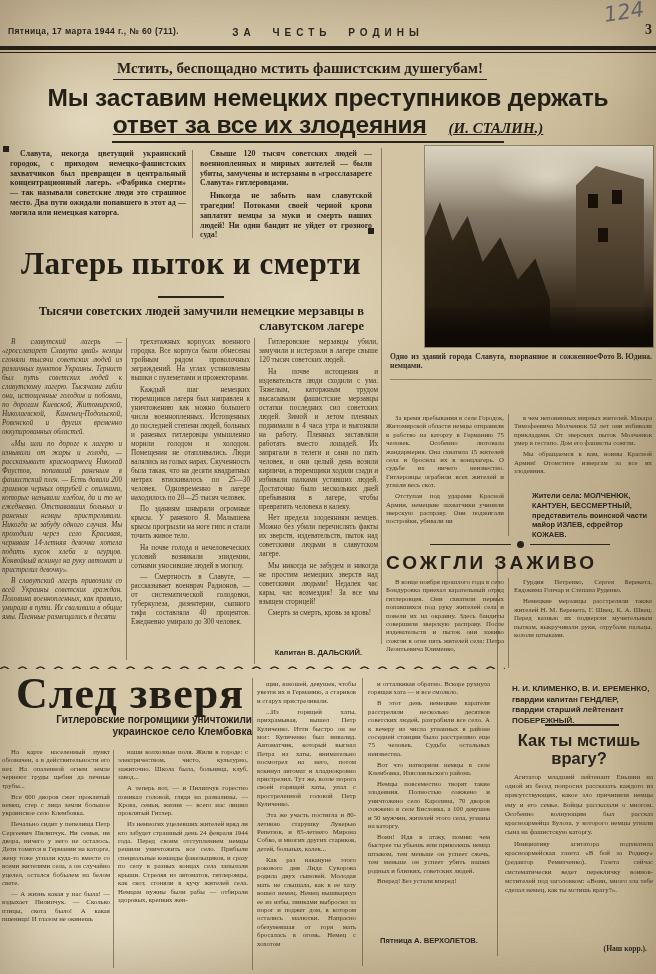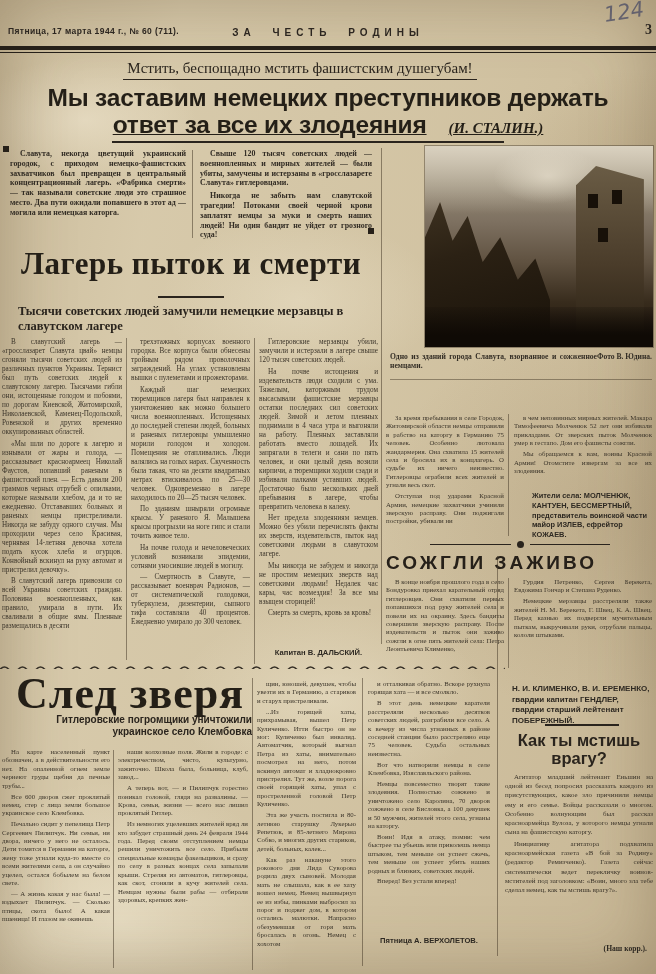--- a/index.html
+++ b/index.html
@@ -23,21 +23,21 @@
   .hrule{position:absolute;height:1px;background:#46413a;}
   .sq{position:absolute;width:6px;height:6px;background:#262019;}
   
   .mast-date{top:26px;left:8px;font-size:8.5px;font-weight:bold;letter-spacing:.4px;color:#2c2620;}
   .mast-title{top:27px;left:0;width:656px;text-align:center;font-size:10px;font-weight:bold;letter-spacing:5px;word-spacing:9px;color:#2c2620;}
   .mast-page{top:22px;right:4px;font-size:14px;font-weight:bold;color:#2c2620;}
   .handwriting{top:0px;right:12px;font-size:21px;font-style:italic;color:#565669;transform:rotate(-9deg);opacity:.85;font-family:"DejaVu Sans",sans-serif;}
   .double-rule{top:46px;left:0;width:656px;border-top:4px solid #262019;border-bottom:1.5px solid #262019;height:2px;}
   
   .slogan-wrap{top:59px;left:0;width:600px;text-align:center;}
-  .slogan{display:inline-block;font-size:15px;font-weight:normal;color:#2a241d;border-bottom:1.5px solid #2a241d;padding:0 4px 2px;}
+  .slogan{display:inline-block;font-size:15px;font-weight:bold;color:#2a241d;border-bottom:1.5px solid #2a241d;padding:0 4px 2px;}
   .headline1{top:84px;left:0;width:656px;text-align:center;font-size:24.5px;font-weight:bold;color:#241f17;letter-spacing:-.2px;}
   .headline2{top:111px;left:0;width:656px;text-align:center;color:#241f17;text-decoration:underline;}
   .headline2 .h2t{font-size:24.5px;font-weight:bold;letter-spacing:-.2px;font-family:"Liberation Sans","DejaVu Sans",sans-serif;}
   .headline2 .attr{font-size:15px;font-style:italic;font-weight:bold;margin-left:22px;font-family:"Liberation Serif",serif;}
   .headline-rule{top:141px;left:112px;width:392px;height:1.5px;background:#2a241d;}
   
   .lead{font-size:7.9px;line-height:9.8px;font-weight:bold;text-align:justify;color:#322c24;overflow:hidden;}
   .lead p{margin:0 0 3px;text-indent:10px;}
   
   .photo{left:425px;top:146px;width:228px;height:201px;overflow:hidden;
@@ -51,21 +51,21 @@
   .photo .wall-right{position:absolute;right:4%;top:10%;width:30%;height:82%;
     background:linear-gradient(180deg,#6a5c45,#4a3c2a 60%,#2e2416);
     clip-path:polygon(0 12%,30% 0,100% 8%,100% 100%,0 100%);}
   .photo .win{position:absolute;background:#171008;width:10px;height:14px;}
   .photo .rubble{position:absolute;bottom:0;left:0;right:0;height:20%;background:linear-gradient(180deg,rgba(20,14,8,.2),#0f0a05 70%);}
   .caption{left:390px;top:352px;width:262px;font-size:7.6px;line-height:9.3px;font-weight:bold;text-align:justify;color:#332d25;}
   .caption .credit{float:right;font-weight:bold;}
   
   .camp-title{top:246px;left:0;width:382px;text-align:center;font-size:31px;font-weight:bold;color:#241f17;letter-spacing:.5px;}
   .camp-title-rule{top:296px;left:158px;width:66px;height:2px;background:#2a241d;}
-  .camp-subtitle{top:304px;left:18px;width:346px;text-align:left;font-size:12.5px;line-height:14.5px;font-weight:bold;color:#2a241d;}
+  .camp-subtitle{top:304px;left:18px;width:346px;text-align:right;font-size:12.5px;line-height:14.5px;font-weight:bold;color:#2a241d;}
   .col{position:absolute;overflow:hidden;text-align:justify;color:#3c352a;font-size:7.2px;line-height:9px;}
   .col p{margin:0 0 2.5px;text-indent:9px;}
   .col-sm{font-size:6.8px;line-height:8.4px;}
   .sigline{position:absolute;font-size:7.6px;font-weight:bold;color:#2e2922;font-family:"Liberation Sans","DejaVu Sans",sans-serif;}
   
   .katorga-title{top:383px;left:386px;width:266px;text-align:center;font-size:21px;color:#2a241d;letter-spacing:1px;font-weight:normal;}
   .sigblock{font-weight:bold;font-family:"Liberation Sans","DejaVu Sans",sans-serif;font-size:7.4px;line-height:9.6px;text-align:left;padding-left:18px;text-indent:0;margin-top:16px;color:#2e2922;}
   .dotdiv{top:541px;left:430px;width:180px;display:flex;align-items:center;}
   .dotdiv .l{flex:1;height:1.5px;background:#2a241d;}
   .dotdiv .dot{width:7px;height:7px;border-radius:50%;background:#2a241d;margin:0 6px;}
@@ -124,21 +124,21 @@
   </div>
   <div class="abs caption">
     <span class="credit">Фото В. Юдина.</span>
     <span>Одно из зданий города Славута, взорванное и сожженное немцами.</span>
   </div>
   <div class="hrule" style="left:390px;top:379px;width:262px;background:rgba(74,62,44,.5);"></div>
 
   <div class="abs camp-title">Лагерь пыток и смерти</div>
   <div class="abs camp-title-rule"></div>
   <div class="abs camp-subtitle">Тысячи советских людей замучили немецкие мерзавцы в славутском лагере</div>
-  <div class="col" style="left:2px;top:338px;width:120px;height:322px;">
+  <div class="col" style="left:2px;top:338px;width:120px;height:322px;font-style:italic;">
       <p>В славутский лагерь — «гросслазарет Славута цвай» немцы сгоняли тысячи советских людей из различных пунктов Украины. Тернист был путь советских людей к славутскому лагерю. Тысячами гибли они, истощенные голодом и побоями, по дорогам Киевской, Житомирской, Николаевской, Каменец-Подольской, Ровенской и других временно оккупированных областей.</p>
       <p>«Мы шли по дороге к лагерю и изнывали от жары и голода, — рассказывает красноармеец Николай Фаустов, попавший раненым в фашистский плен. — Есть давали 200 граммов черных отрубей с опилками, которые называли хлебом, да и то не ежедневно. Отстававших больных и раненых немцы пристреливали. Никогда не забуду одного случая. Мы проходили через село Красивая, чернявая 14-летняя девочка хотела подать кусок хлеба и огурцов. Конвойный вскинул на руку автомат и пристрелил девочку».</p>
       <p>В славутский лагерь привозили со всей Украины советских граждан. Половина военнопленных, как правило, умирала в пути. Их сваливали в общие ямы. Пленные размещались в десяти</p>
     </div>
   <div class="vrule" style="left:126px;top:338px;height:322px;"></div>
   <div class="col" style="left:131px;top:338px;width:119px;height:322px;">
       <p>трехэтажных корпусах военного городка. Все корпуса были обнесены тройным рядом проволочных заграждений. На углах установлены вышки с пулеметами и прожекторами.</p>
       <p>Каждый шаг немецких тюремщиков лагеря был направлен к уничтожению как можно большего числа военнопленных. Истощенных до последней степени людей, больных и раненых гитлеровцы умышленно морили голодом и холодом. Помещения не отапливались. Люди валялись на голых нарах. Скученность была такая, что на десяти квадратных метрах втискивалось по 25—30 человек. Одновременно в лагере находилось по 20—25 тысяч человек.</p>
       <p>По зданиям шныряли огромные крысы. У раненого Я. Малышева крысы прогрызли на ноге гипс и стали точить живое тело.</p>
       <p>На почве голода и нечеловеческих условий возникали эпидемии, сотнями уносившие людей в могилу.</p>

